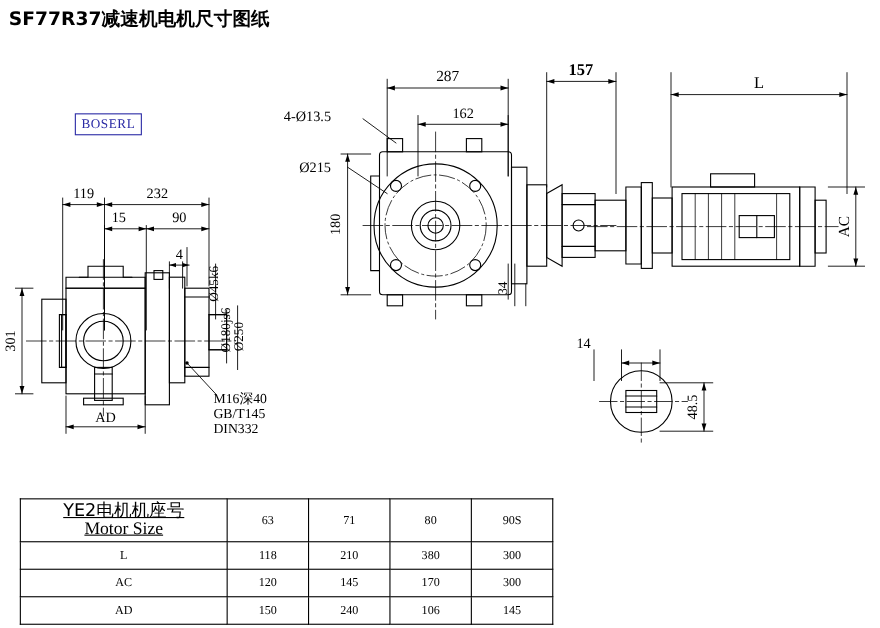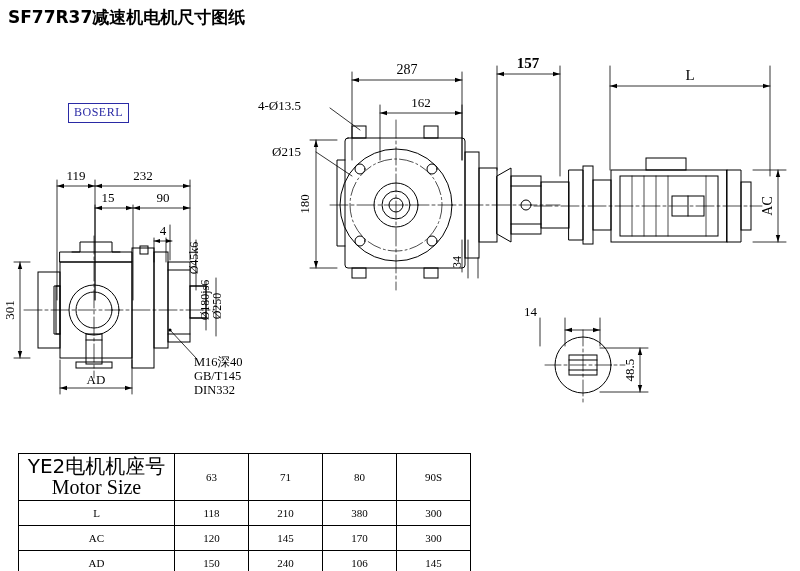--- a/index.html
+++ b/index.html
@@ -34,21 +34,21 @@
   }
   .tbl td{
     border:1px solid #000;
     text-align:center;
     font-size:11px;
     height:24px;
     padding:0;
   }
   .tbl td.hdr{width:155px;}
   .tbl td.val{width:73px;}
-  .tbl td.two{line-height:1.05;font-size:20px;padding:2px 0;}
+  .tbl td.two{line-height:1.05;font-size:16px;padding:2px 16px;text-decoration:underline;}
   .cn{font-family:"DejaVu Sans", sans-serif;}
 </style>
 </head>
 <body>
 
 <div class="title cn">SF77R37减速机电机尺寸图纸</div>
 <div class="logo">BOSERL</div>
 
 <svg class="draw" width="800" height="571">
   <g fill="none" stroke="#000" stroke-width="1" stroke-linecap="round">

